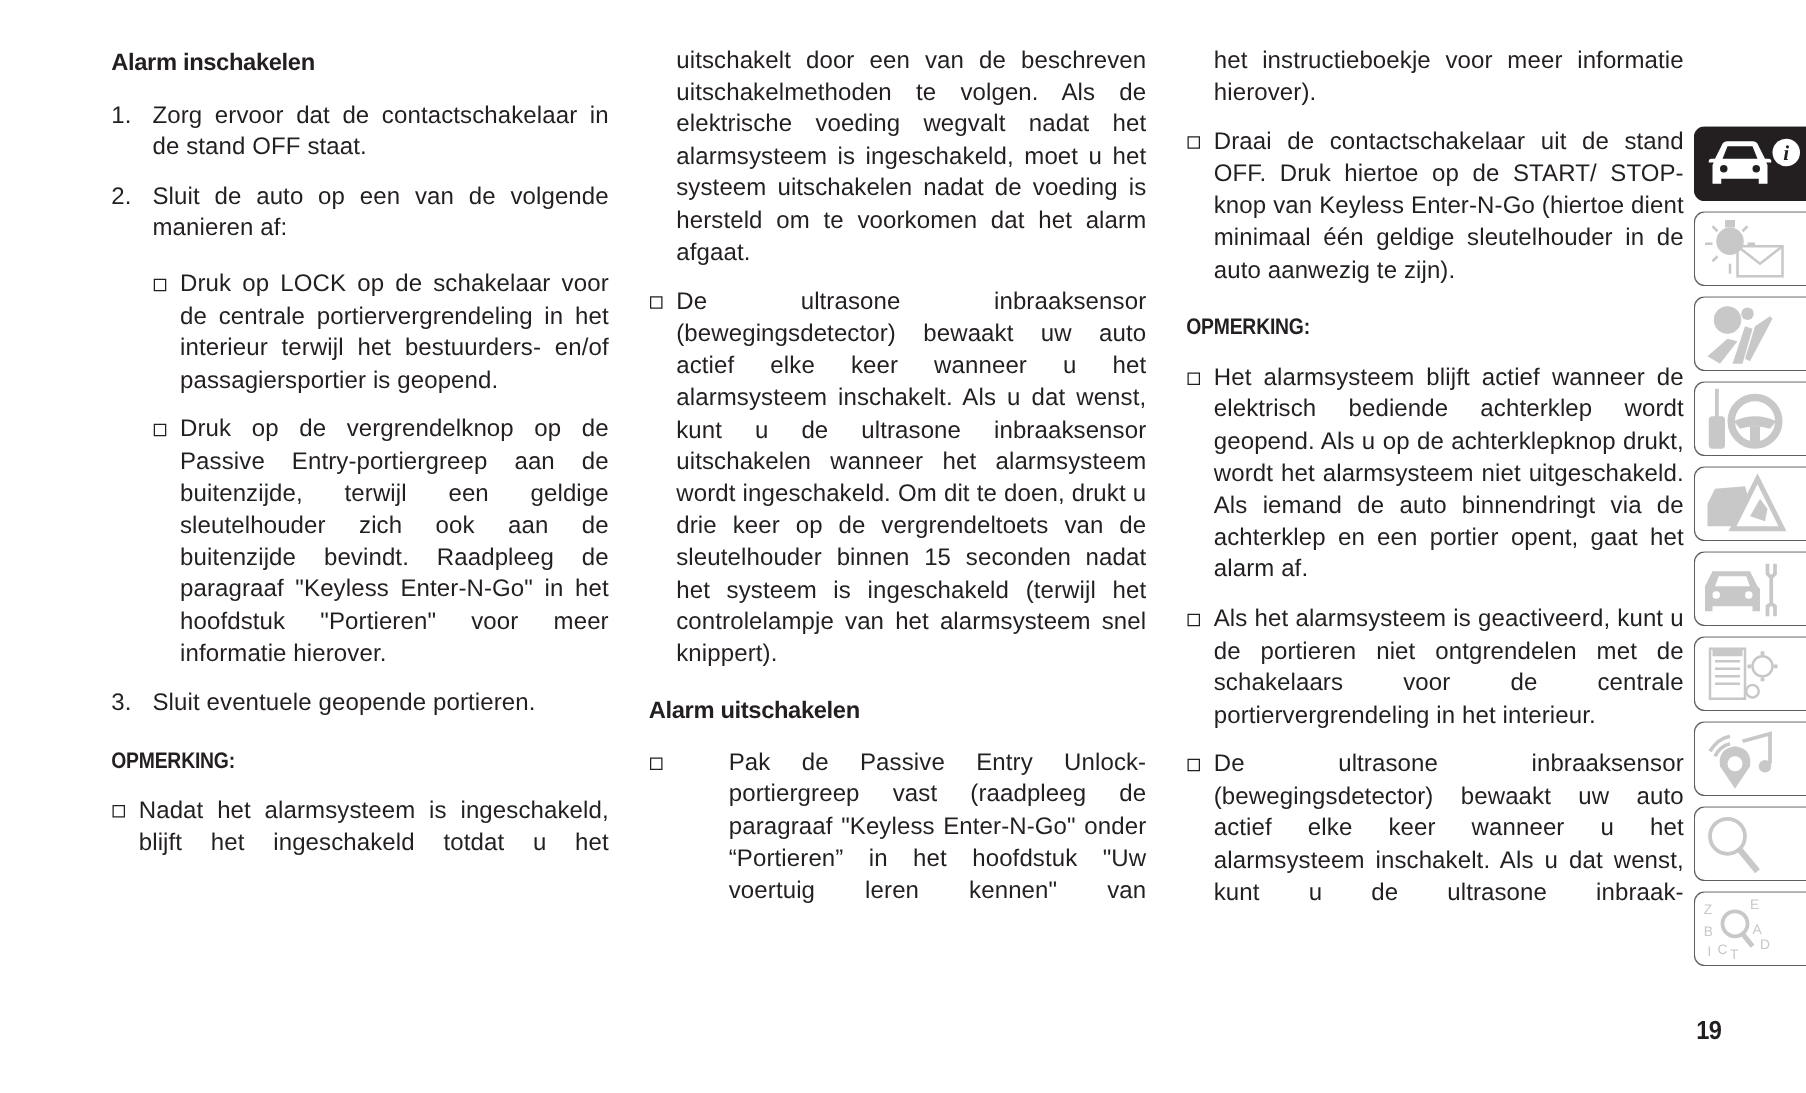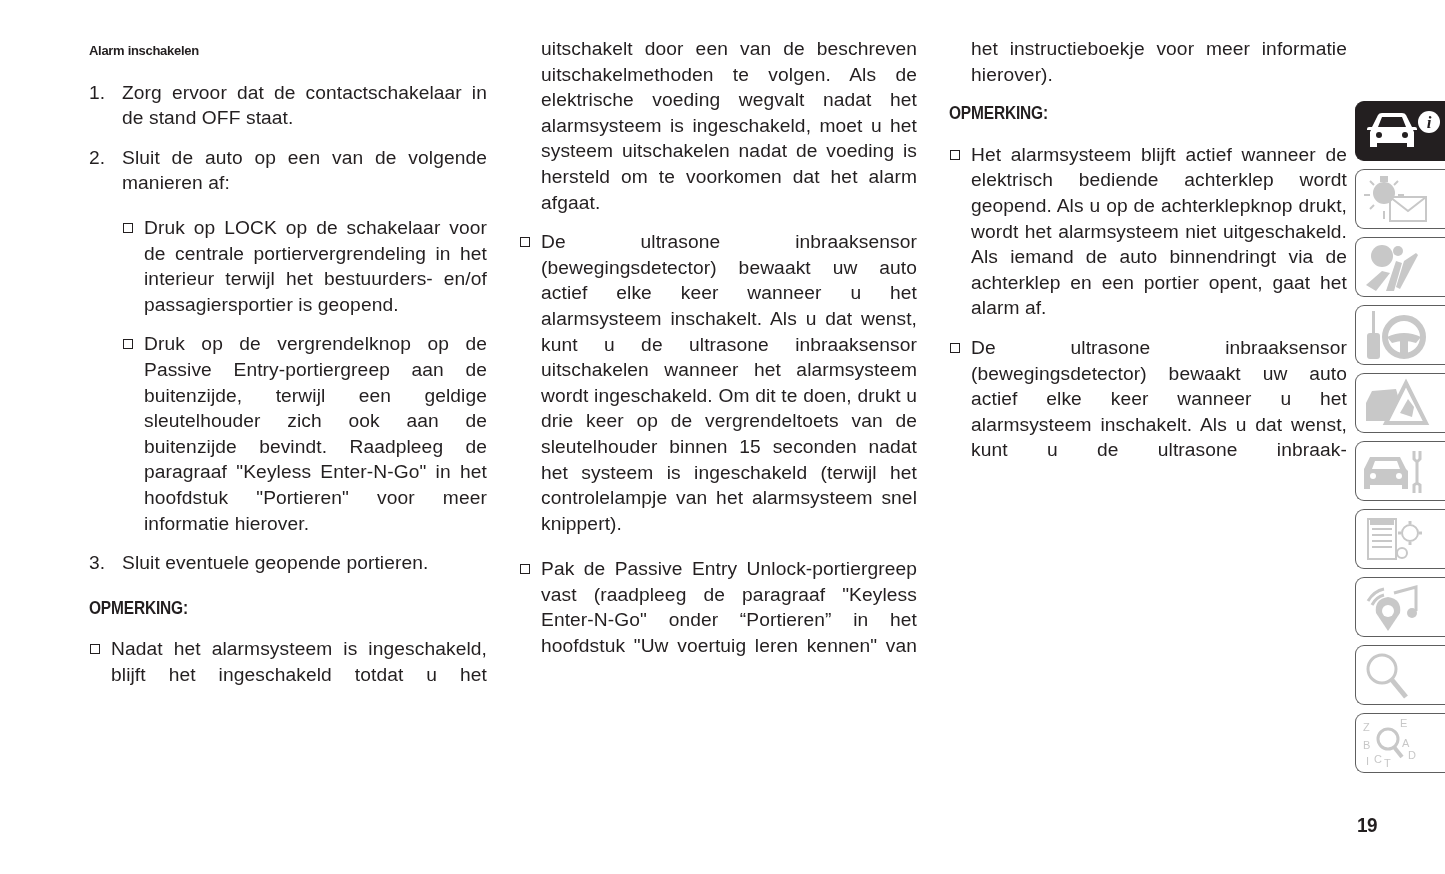--- a/index.html
+++ b/index.html
@@ -4,21 +4,21 @@
 <style>
   html, body { margin: 0; padding: 0; background: #ffffff; }
   body {
     width: 1445px; height: 874px; position: relative; overflow: hidden;
     font-family: "Liberation Sans", sans-serif; color: #231f20;
   }
   .col { position: absolute; top: 36px; font-size: 19.2px; line-height: 25.6px; letter-spacing: 0.1px; }
   .col1 { left: 89px; width: 398px; }
   .col2 { left: 519px; width: 398px; }
   .col3 { left: 949px; width: 398px; }
-  .h2 { font-weight: bold; font-size: 13px; letter-spacing: -0.3px; margin: 2px 0 16px 0; }
+  .h2 { font-weight: bold; font-size: 19px; letter-spacing: -0.3px; margin: 2px 0 16px 0; }
   .h-note { font-weight: bold; font-family: "Liberation Sans", sans-serif; font-size: 18px; letter-spacing: -0.2px; transform: scaleX(0.86); transform-origin: left; margin: 0 0 15px 0; }
   p { margin: 0 0 14px 0; text-align: justify; }
   .ol-item { display: flex; margin: 0 0 14px 0; }
   .ol-num { width: 33px; flex: none; }
   .ol-text { flex: 1; text-align: justify; }
   .bullet { display: flex; margin: 0 0 14px 0; }
   .bullet .sq { flex: none; width: 22px; position: relative; }
   .bullet .sq::before {
     content: ""; position: absolute; left: 1px; top: 8px; width: 10px; height: 10px;
     border: 1.3px solid #231f20; box-sizing: border-box;
@@ -70,32 +70,41 @@
       <span class="bt" style="text-align-last: justify;">Nadat het alarmsysteem is ingeschakeld, blijft het ingeschakeld totdat u het</span>
     </div>
   </div>
 
   <div class="col col2">
     <p class="ind">uitschakelt door een van de beschreven uitschakelmethoden te volgen. Als de elektrische voeding wegvalt nadat het alarmsysteem is ingeschakeld, moet u het systeem uitschakelen nadat de voeding is hersteld om te voorkomen dat het alarm afgaat.</p>
     <div class="bullet" style="margin-bottom:20px;">
       <span class="sq"></span>
       <span class="bt">De ultrasone inbraaksensor (bewegingsdetector) bewaakt uw auto actief elke keer wanneer u het alarmsysteem inschakelt. Als u dat wenst, kunt u de ultrasone inbraaksensor uitschakelen wanneer het alarmsysteem wordt ingeschakeld. Om dit te doen, drukt u drie keer op de vergrendeltoets van de sleutelhouder binnen 15 seconden nadat het systeem is ingeschakeld (terwijl het controlelampje van het alarmsysteem snel knippert).</span>
     </div>
-    <div class="bullet">
-      <span class="sq"></span>
-      <span class="bt" style="text-align-last: justify;">Pak de Passive Entry Unlock-portiergreep vast (raadpleeg de paragraaf "Keyless Enter-N-Go" onder “Portieren” in het hoofdstuk "Uw voertuig leren kennen" van</span>
+    <div class="h2">Alarm uitschakelen</div>
+    <div class="bullet">
+      <span class="sq"></span>
+      <span class="bt" style="text-align-last: justify; margin-left: 42px;">Pak de Passive Entry Unlock-portiergreep vast (raadpleeg de paragraaf "Keyless Enter-N-Go" onder “Portieren” in het hoofdstuk "Uw voertuig leren kennen" van</span>
     </div>
   </div>
 
   <div class="col col3">
     <p class="ind">het instructieboekje voor meer informatie hierover).</p>
+    <div class="bullet" style="margin-bottom:20px;">
+      <span class="sq"></span>
+      <span class="bt">Draai de contactschakelaar uit de stand OFF. Druk hiertoe op de START/ STOP-knop van Keyless Enter-N-Go (hiertoe dient minimaal één geldige sleutelhouder in de auto aanwezig te zijn).</span>
+    </div>
     <div class="h-note">OPMERKING:</div>
     <div class="bullet">
       <span class="sq"></span>
       <span class="bt">Het alarmsysteem blijft actief wanneer de elektrisch bediende achterklep wordt geopend. Als u op de achterklepknop drukt, wordt het alarmsysteem niet uitgeschakeld. Als iemand de auto binnendringt via de achterklep en een portier opent, gaat het alarm af.</span>
+    </div>
+    <div class="bullet">
+      <span class="sq"></span>
+      <span class="bt">Als het alarmsysteem is geactiveerd, kunt u de portieren niet ontgrendelen met de schakelaars voor de centrale portiervergrendeling in het interieur.</span>
     </div>
     <div class="bullet">
       <span class="sq"></span>
       <span class="bt" style="text-align-last: justify;">De ultrasone inbraaksensor (bewegingsdetector) bewaakt uw auto actief elke keer wanneer u het alarmsysteem inschakelt. Als u dat wenst, kunt u de ultrasone inbraak-</span>
     </div>
   </div>
 
   <div class="tabs">
 
     <div class="tab active">

